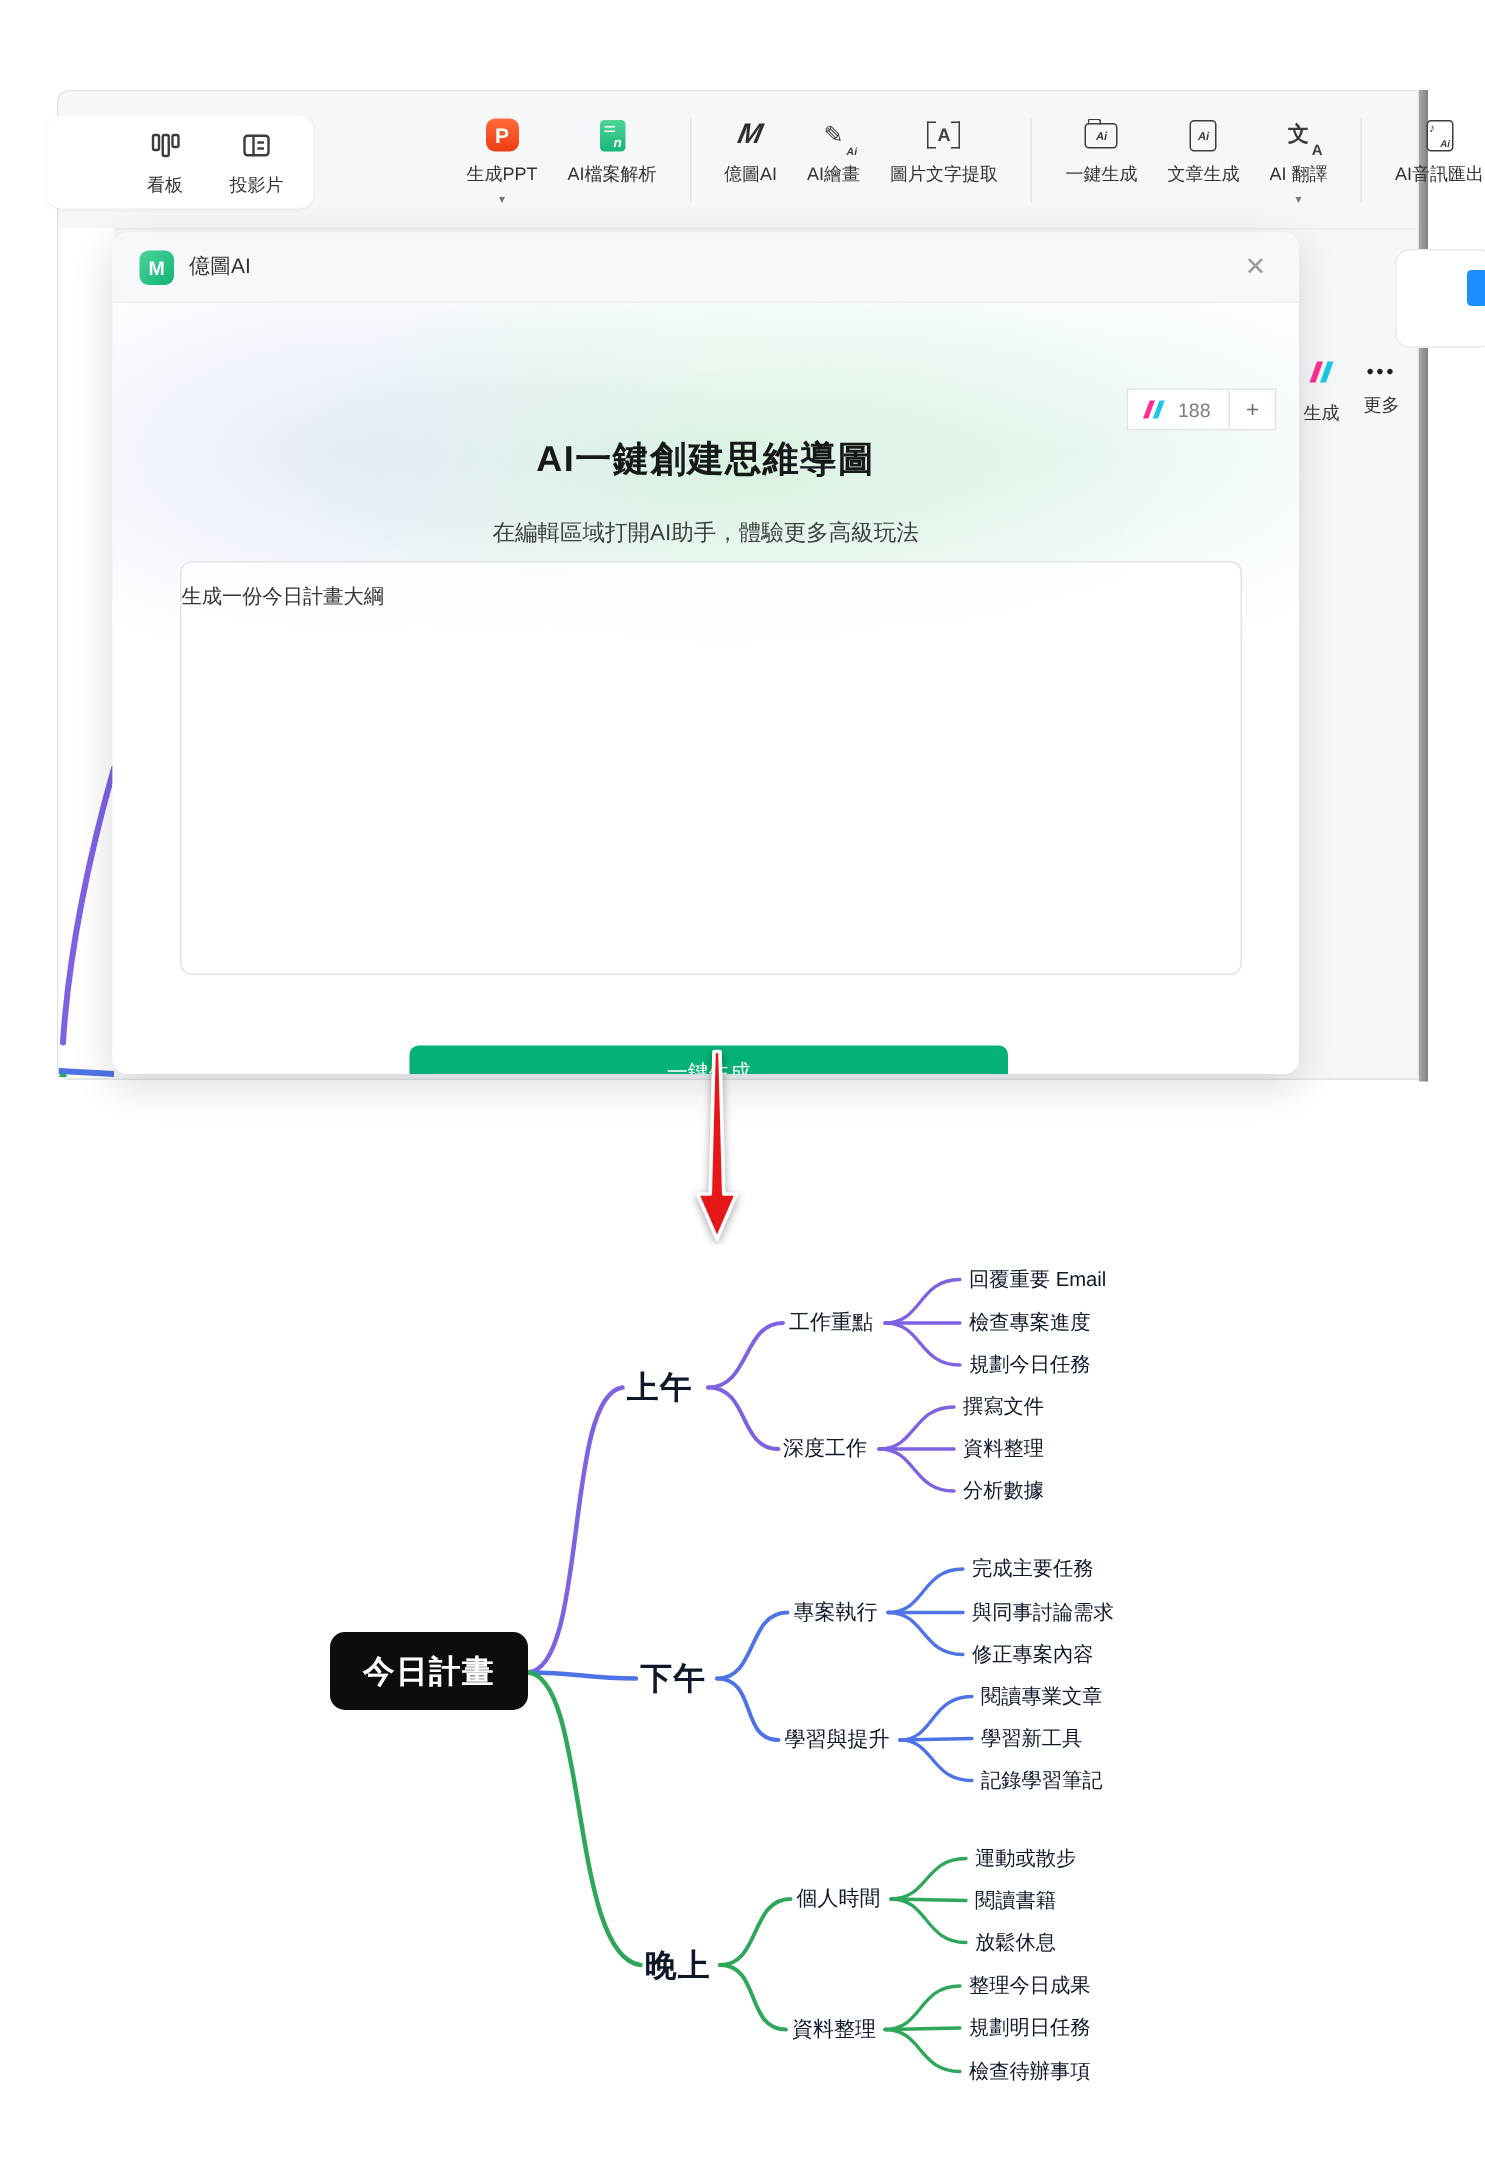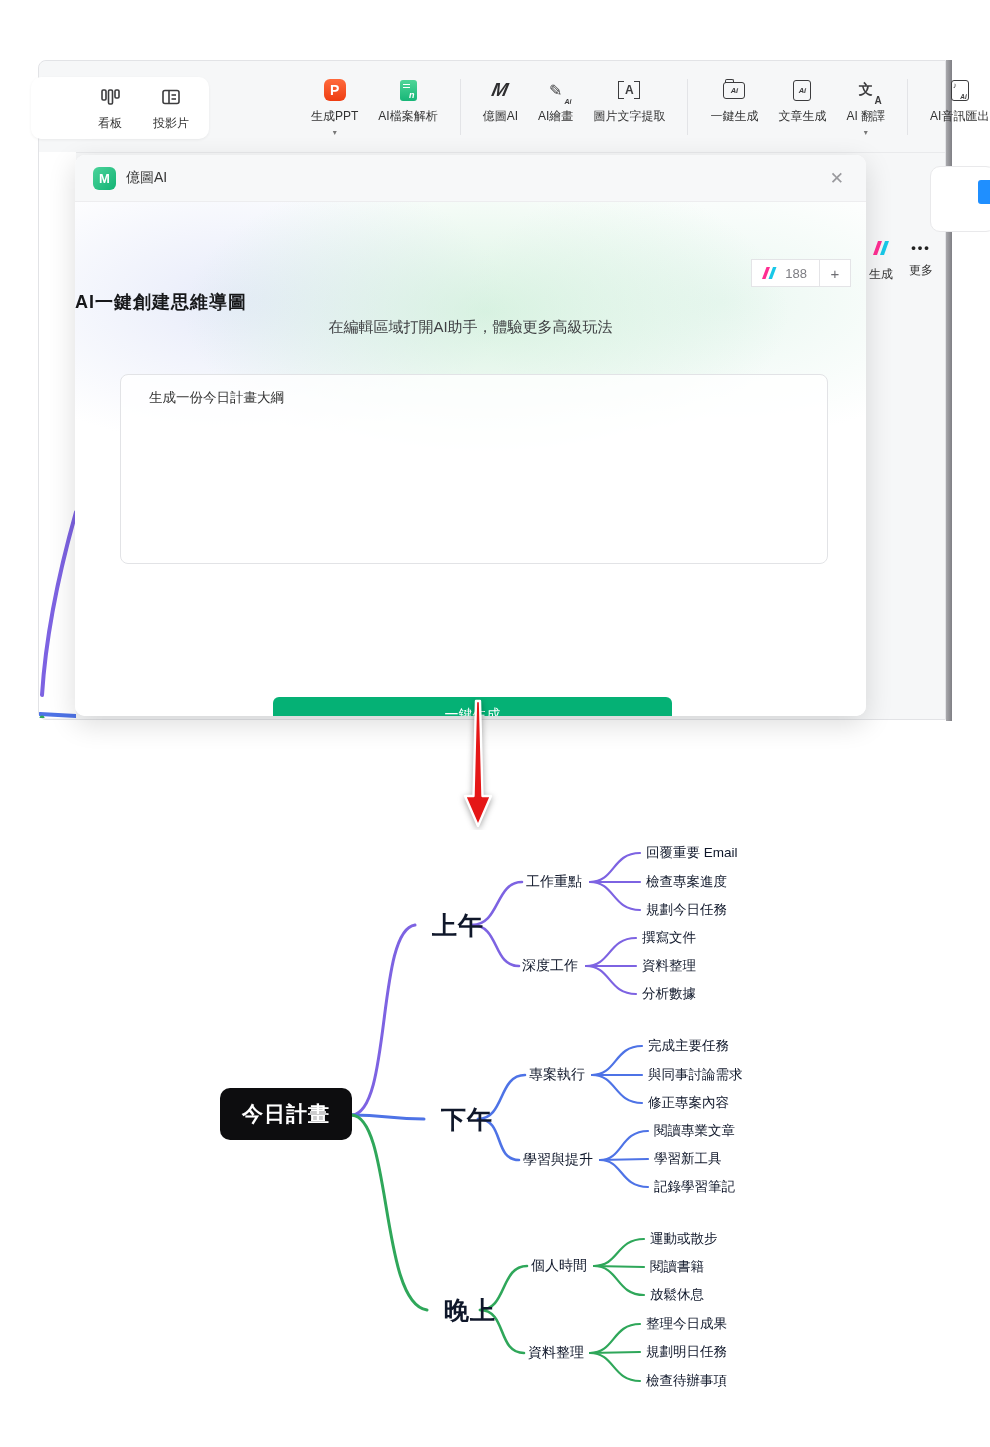--- a/index.html
+++ b/index.html
@@ -75,40 +75,40 @@
       radial-gradient(420px 210px at 52% 110px, rgba(186,232,202,.55), rgba(186,232,202,0) 72%),
       radial-gradient(380px 200px at 20% 100px, rgba(203,212,243,.45), rgba(203,212,243,0) 72%),
       radial-gradient(360px 190px at 82% 100px, rgba(205,237,222,.40), rgba(205,237,222,0) 72%),
       #fff;}
   .credit-pill{position:absolute;right:15px;top:57px;height:26px;border:1px solid #e4e4e7;background:#fff;
     border-radius:0;display:flex;align-items:center;overflow:hidden;}
   .credit-count{font-size:13px;color:#7d7d82;padding:0 12px 0 6px;}
   .credit-logo{display:flex;align-items:center;padding-left:8px;}
   .credit-add{width:30px;height:26px;border-left:1px solid #e4e4e7;display:flex;align-items:center;
     justify-content:center;font-size:15px;color:#6e6e73;cursor:pointer;background:#fff;}
-  .big-title{margin-top:0;padding-top:88px;font-size:18px;font-weight:700;color:#17181a;letter-spacing:1px;}
-  .sub-title{margin-top:4px;text-align:center;font-size:15px;color:#3f4043;}
-  .prompt-box{position:absolute;left:45px;top:172px;width:708px;height:190px;box-sizing:border-box;
+  .big-title{margin-top:0;padding-top:88px;text-align:center;font-size:24px;font-weight:700;color:#17181a;letter-spacing:1px;}
+  .sub-title{margin-top:24px;text-align:center;font-size:15px;color:#3f4043;}
+  .prompt-box{position:absolute;left:45px;top:172px;width:708px;height:276px;box-sizing:border-box;
     border:1px solid #e2e3e6;border-radius:8px;background:rgba(255,255,255,.8);resize:none;
     font-family:"Liberation Sans","DejaVu Sans",sans-serif;font-size:13.5px;color:#333;
-    padding:14px 28px;outline:none;}
+    padding:14px 0;outline:none;}
   .gen-btn{position:absolute;left:198px;top:495px;width:399px;height:36px;border:none;border-radius:6px;
     background:var(--accent-green,#05b175);color:#fff;font-size:14px;cursor:pointer;
     font-family:"Liberation Sans","DejaVu Sans",sans-serif;}
 
   
   .red-arrow{position:absolute;left:456px;top:698px;}
 
   
   .mindmap{position:absolute;left:200px;top:830px;width:600px;height:580px;}
   .mindmap svg{position:absolute;left:0;top:0;}
   .mm-label{position:absolute;transform:translateY(-50%);white-space:nowrap;color:#0f172a;}
   .mm-central{position:absolute;left:20px;top:258px;background:#0d0d0f;color:#fff;font-size:21px;font-weight:700;
     padding:12px 22px;border-radius:10px;letter-spacing:1px;}
-  .lvl1{font-size:25px;font-weight:700;letter-spacing:1px;margin-left:14px;}
+  .lvl1{font-size:21px;font-weight:700;letter-spacing:1px;}
   .lvl2{font-size:14px;}
   .lvl3{font-size:13.5px;}
   .b0{stroke:var(--branch-morning,#7d63e2);}
   .b1{stroke:var(--branch-afternoon,#4e73e6);}
   .b2{stroke:var(--branch-evening,#2fa75a);}
   .mm-line{fill:none;stroke-linecap:round;}
   .w1{stroke-width:3px;} .w2{stroke-width:2.6px;} .w3{stroke-width:2.2px;}
 </style>
 </head>
 <body>

